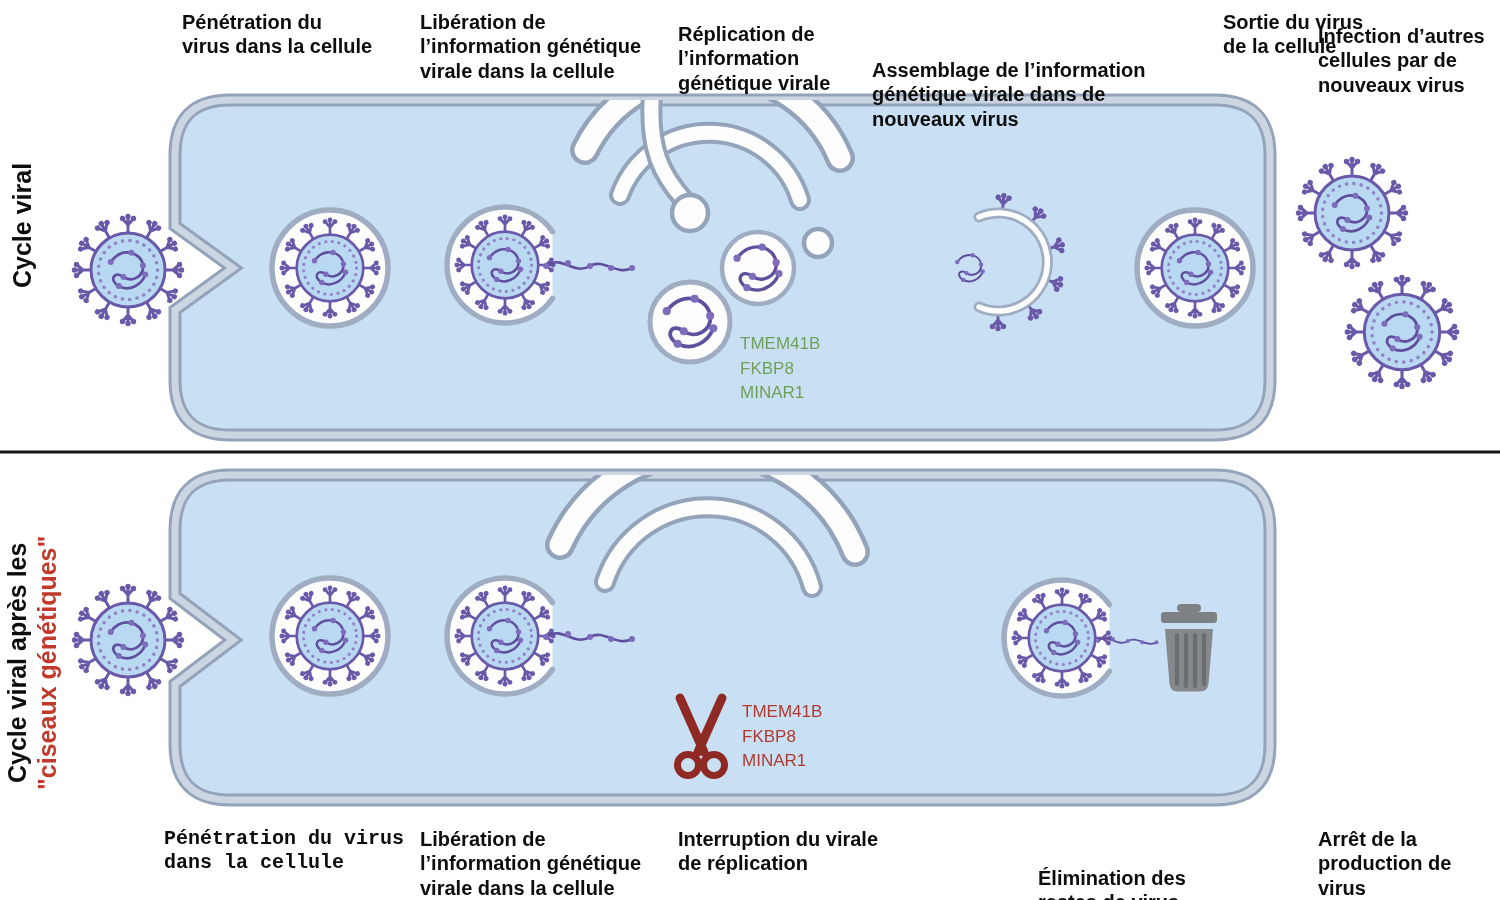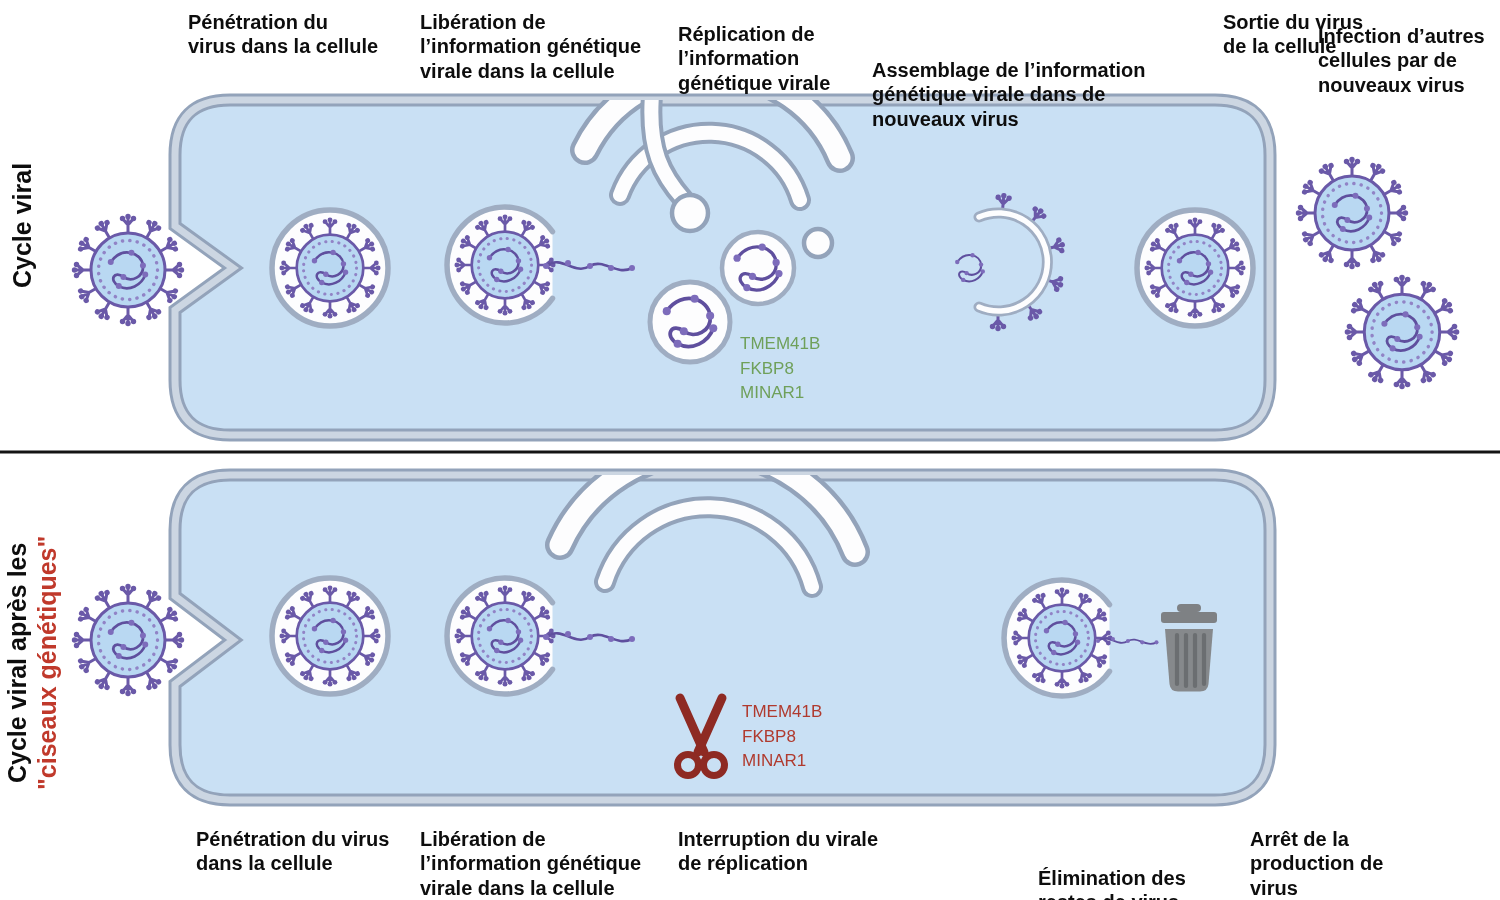--- a/index.html
+++ b/index.html
@@ -197,47 +197,47 @@
       <path d="M 5,25 h 48 l -4.5,55 q -0.8,7.5 -8.5,7.5 h -22 q -7.7,0 -8.5,-7.5 z" fill="#86898c"></path>
       <g stroke="#6b6e71" stroke-width="4.2" stroke-linecap="round">
         <line x1="17" y1="31" x2="17" y2="80"></line>
         <line x1="26" y1="31" x2="26" y2="82"></line>
         <line x1="35" y1="31" x2="35" y2="82"></line>
         <line x1="44" y1="31" x2="44" y2="80"></line>
       </g>
     </g>
   </svg>
 
-  <div class="stage-label" style="left:188px; top:10px;">Pénétration du
+  <div class="stage-label" style="left:182px; top:10px;">Pénétration du
 virus dans la cellule</div>
   <div class="stage-label" style="left:420px; top:10px;">Libération de
 l’information génétique
 virale dans la cellule</div>
   <div class="stage-label" style="left:678px; top:10px;margin-top:12px;">Réplication de
 l’information
 génétique virale</div>
   <div class="stage-label" style="left:872px; top:22px;margin-top:36px;">Assemblage de l’information
 génétique virale dans de
 nouveaux virus</div>
   <div class="stage-label" style="left:1223px; top:10px;">Sortie du virus
 de la cellule</div>
   <div class="stage-label" style="left:1318px; top:24px;">Infection d’autres
 cellules par de
 nouveaux virus</div>
 
-  <div class="stage-label" style="left:196px; top:827px;">Pénétration du virus
+  <div class="stage-label" style="left:164px; top:827px;font-family:Liberation Mono, monospace;">Pénétration du virus
 dans la cellule</div>
   <div class="stage-label" style="left:420px; top:827px;">Libération de
 l’information génétique
 virale dans la cellule</div>
   <div class="stage-label" style="left:678px; top:827px;">Interruption du virale
 de réplication</div>
   <div class="stage-label" style="left:1038px; top:866px;">Élimination des
 restes de virus</div>
-  <div class="stage-label" style="left:1250px; top:827px;">Arrêt de la
+  <div class="stage-label" style="left:1318px; top:827px;">Arrêt de la
 production de
 virus</div>
 
   <div class="vrot" style="left:8px; top:288px;">Cycle viral</div>
   <div class="vrot" style="left:3px; top:790px;">
     <div>Cycle viral après les</div>
     <div class="red-line">"ciseaux génétiques"</div>
   </div>
 
   <div class="genes green" style="left:740px; top:332px;">TMEM41B

